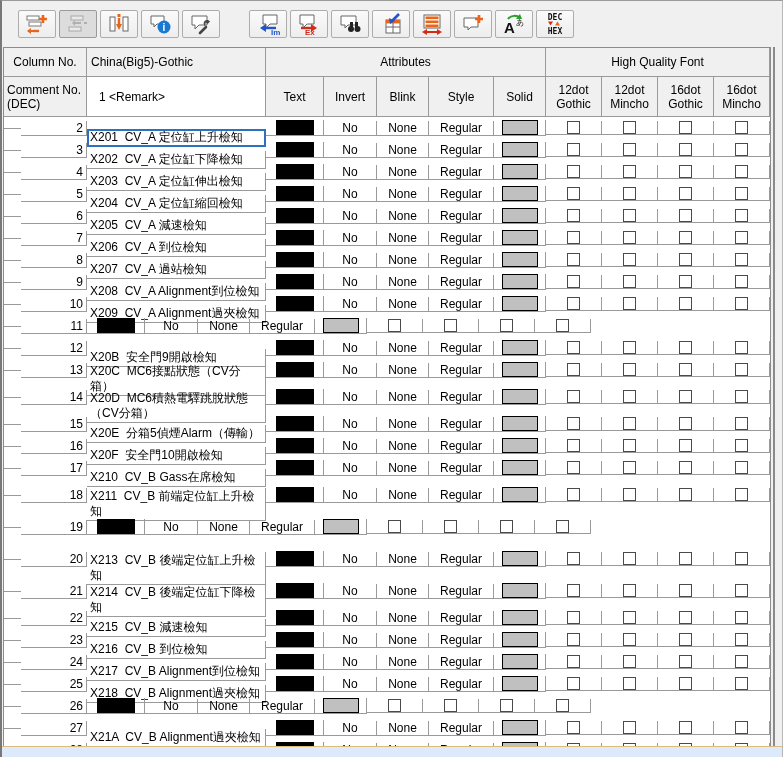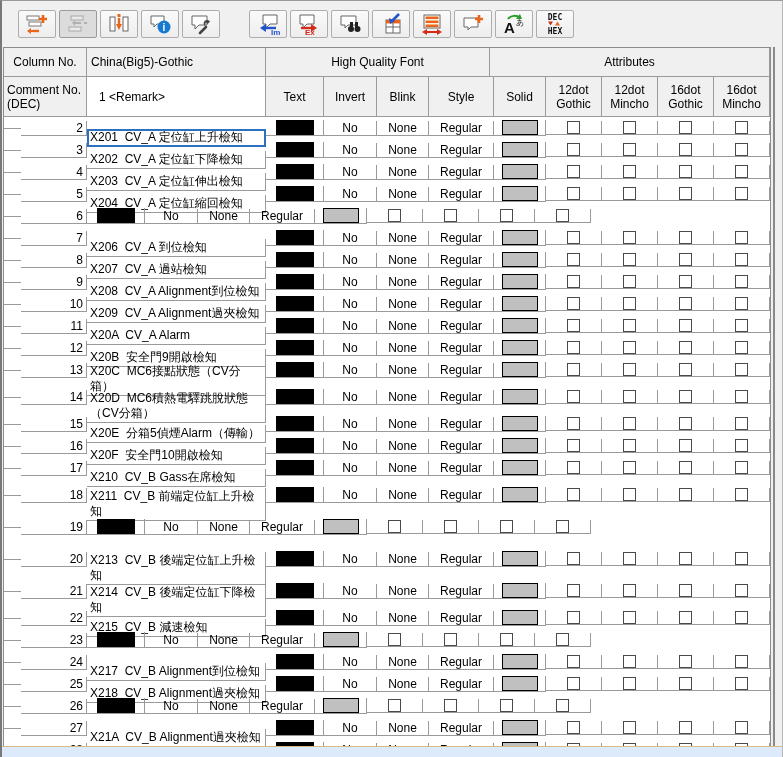--- a/index.html
+++ b/index.html
@@ -179,22 +179,22 @@
       </svg>
     </div>
 
   </div>
 
   <div class="grid">
 
     <div class="trow">
       <div class="cell hdr h1 c-colno">Column No.</div>
       <div class="cell hdr h1" style="width:179px;justify-content:flex-start;padding-left:4px;">China(Big5)-Gothic</div>
+      <div class="cell hdr h1" style="width:280px;">Attributes</div>
       <div class="cell hdr h1" style="width:224px;">High Quality Font</div>
-      <div class="cell hdr h1" style="width:280px;">Attributes</div>
     </div>
 
     <div class="trow">
       <div class="cell hdr h2 c-commentno">Comment No. (DEC)</div>
       <div class="cell h2 c-remark">1 &lt;Remark&gt;</div>
       <div class="cell hdr h2 c-text">Text</div>
       <div class="cell hdr h2 c-invert">Invert</div>
       <div class="cell hdr h2 c-blink">Blink</div>
       <div class="cell hdr h2 c-style">Style</div>
       <div class="cell hdr h2 c-solid">Solid</div>
@@ -305,20 +305,21 @@
     <div class="cell c-font">
       <span class="cbx"></span>
     </div>
     <div class="cell c-font">
       <span class="cbx"></span>
     </div>
   </div>
         <div class="trow brow">
     <div class="cell c-rowsel"></div>
     <div class="cell c-no">6</div>
+    <div class="cell c-comment">X205  CV_A 減速檢知</div>
     <div class="cell c-text">
       <span class="swatch-text" style="background: rgb(0, 0, 0);"></span>
     </div>
     <div class="cell c-invert">No</div>
     <div class="cell c-blink">None</div>
     <div class="cell c-style">Regular</div>
     <div class="cell c-solid">
       <span class="swatch-solid" style="background: rgb(192, 192, 192);"></span>
     </div>
     <div class="cell c-font">
@@ -434,21 +435,20 @@
     <div class="cell c-font">
       <span class="cbx"></span>
     </div>
     <div class="cell c-font">
       <span class="cbx"></span>
     </div>
   </div>
         <div class="trow brow">
     <div class="cell c-rowsel"></div>
     <div class="cell c-no">11</div>
-    <div class="cell c-comment">X20A  CV_A Alarm</div>
     <div class="cell c-text">
       <span class="swatch-text" style="background: rgb(0, 0, 0);"></span>
     </div>
     <div class="cell c-invert">No</div>
     <div class="cell c-blink">None</div>
     <div class="cell c-style">Regular</div>
     <div class="cell c-solid">
       <span class="swatch-solid" style="background: rgb(192, 192, 192);"></span>
     </div>
     <div class="cell c-font">
@@ -745,20 +745,21 @@
     <div class="cell c-font">
       <span class="cbx"></span>
     </div>
     <div class="cell c-font">
       <span class="cbx"></span>
     </div>
   </div>
         <div class="trow brow">
     <div class="cell c-rowsel"></div>
     <div class="cell c-no">23</div>
+    <div class="cell c-comment">X216  CV_B 到位檢知</div>
     <div class="cell c-text">
       <span class="swatch-text" style="background: rgb(0, 0, 0);"></span>
     </div>
     <div class="cell c-invert">No</div>
     <div class="cell c-blink">None</div>
     <div class="cell c-style">Regular</div>
     <div class="cell c-solid">
       <span class="swatch-solid" style="background: rgb(192, 192, 192);"></span>
     </div>
     <div class="cell c-font">

